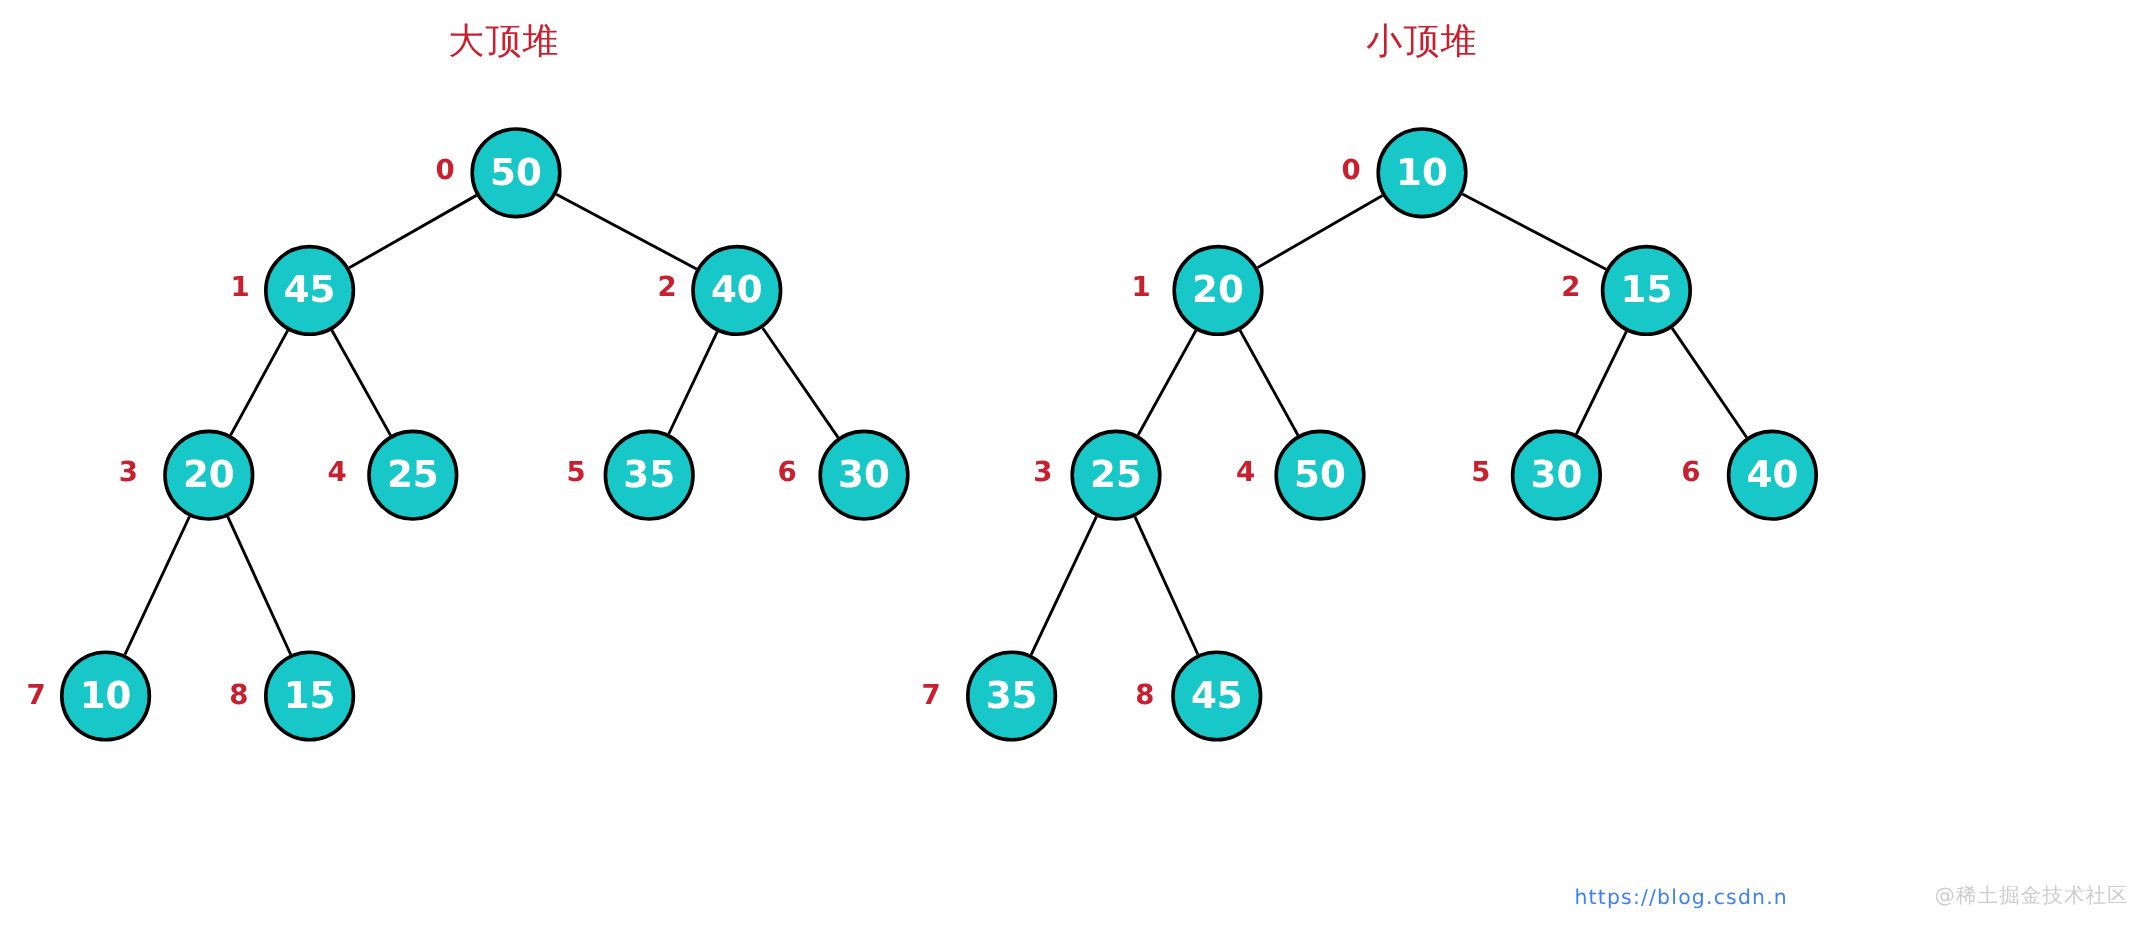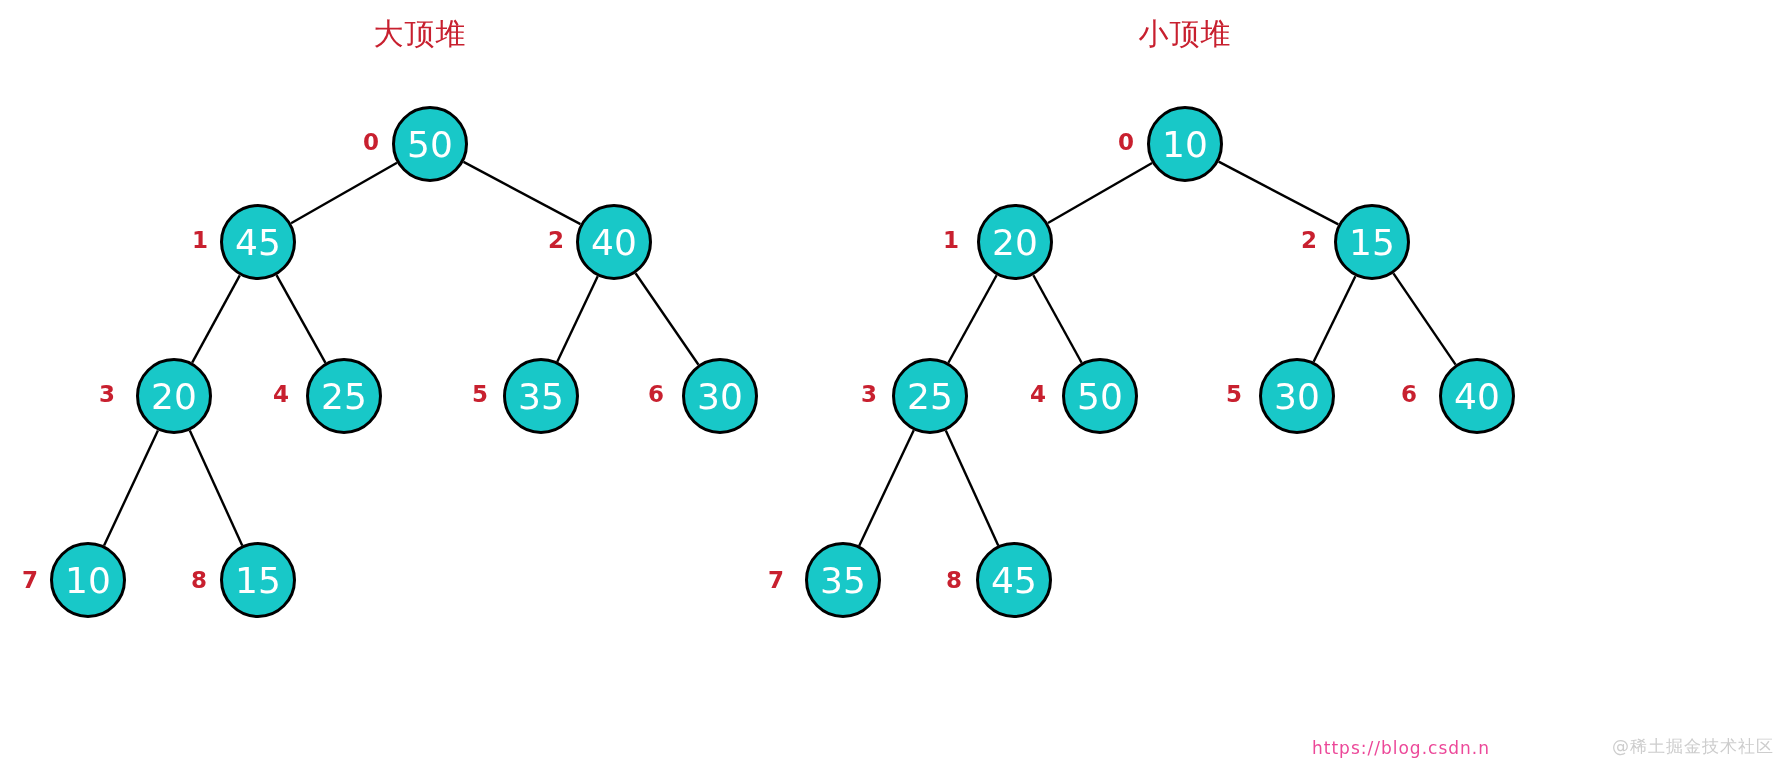--- a/index.html
+++ b/index.html
@@ -41,35 +41,35 @@
     height: 76px;
     border-radius: 50%;
     background: #18c8c8;
     border: 3px solid #000000;
     box-sizing: border-box;
     display: flex;
     align-items: center;
     justify-content: center;
     color: #ffffff;
     font-family: "DejaVu Sans", sans-serif;
-    font-size: 36px;
-    font-weight: normal;
+    font-size: 31px;
+    font-weight: bold;
     transform: translate(-50%, -50%);
   }
   .node-index {
     position: absolute;
     color: #c8202f;
     font-family: "DejaVu Sans", sans-serif;
     font-size: 23px;
     font-weight: bold;
     transform: translate(-50%, -50%);
   }
   .watermark {
     position: absolute;
-    color: #ec4899;
+    color: #3b82f6;
     font-family: "DejaVu Sans", sans-serif;
     font-size: 17px;
     white-space: nowrap;
     letter-spacing: 1px;
   }
   .watermark.wm-site {
     right: 302px;
     bottom: 18px;
   }
   .watermark.wm-community {

